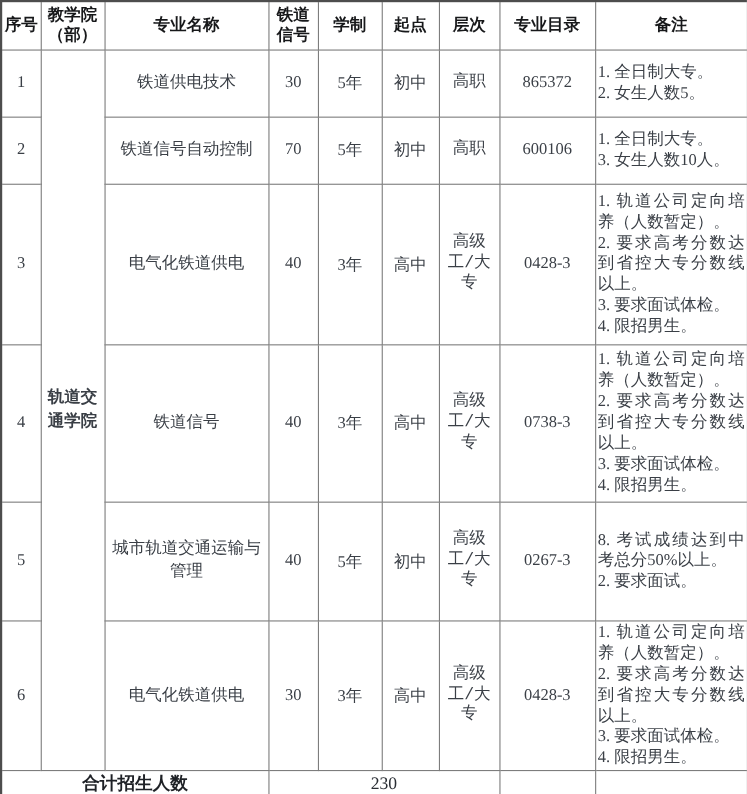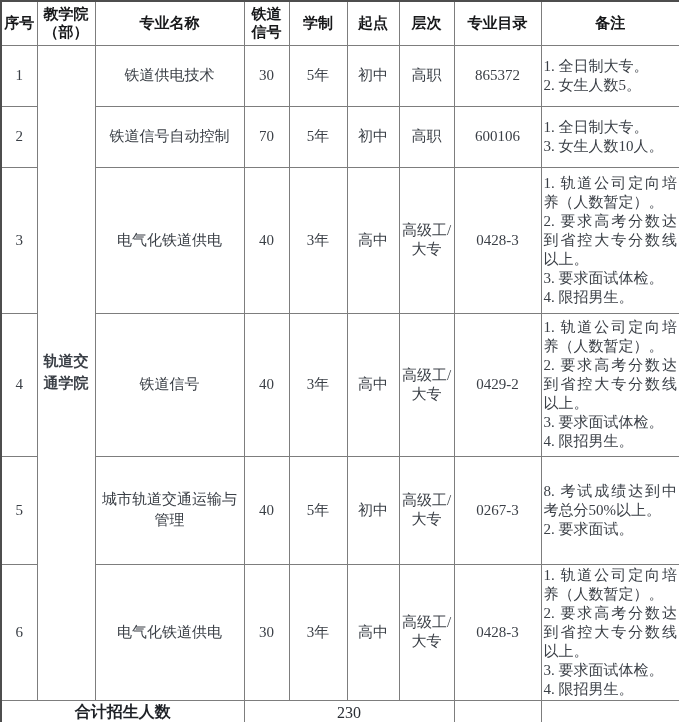--- a/index.html
+++ b/index.html
@@ -46,21 +46,21 @@
   tbody tr:nth-child(5) { height: 108px; }
   tbody tr:nth-child(6) { height: 133px; }
   tfoot tr { height: 26px; }
 
   td.dept {
     line-height: 1.45;
     padding: 1px 5px;
     font-weight: bold;
   }
   td.major { line-height: 1.4; }
-  td.tier  { line-height: 1.25; }
+  td.tier  { line-height: 1.25; font-family: Liberation Mono, monospace; }
   td.remarks {
     text-align: left;
     padding: 2px 3px 2px 4px;
     line-height: 19px;
     font-size: 15px;
   }
   .remark-item {
     text-align: justify;
     line-height: 19px;
   }
@@ -151,21 +151,21 @@
   </tr>
 
   <tr>
     <td>4</td>
 
     <td class="major">铁道信号</td>
     <td>40</td>
     <td>3年</td>
     <td>高中</td>
     <td class="tier">高级工/大专</td>
-    <td>0429-2</td>
+    <td>0738-3</td>
     <td class="remarks">
           <div class="remark-item">1. 轨道公司定向培养（人数暂定）。</div>
           <div class="remark-item">2. 要求高考分数达到省控大专分数线以上。</div>
           <div class="remark-item">3. 要求面试体检。</div>
           <div class="remark-item">4. 限招男生。</div>
         </td>
   </tr>
 
   <tr>
     <td>5</td>

